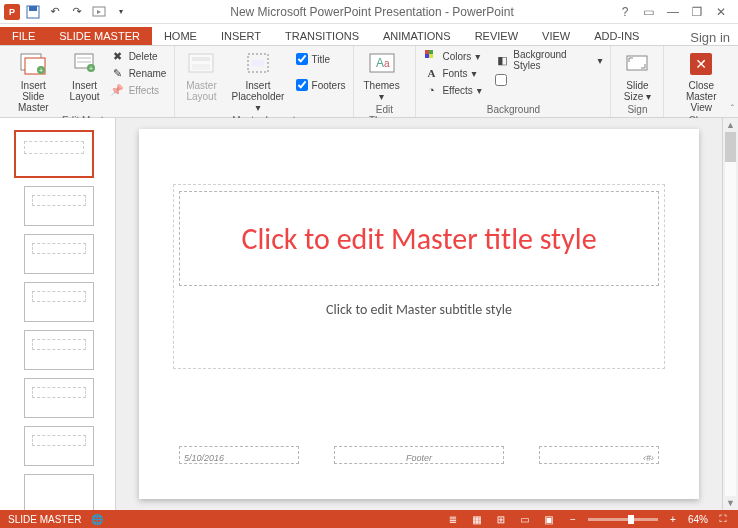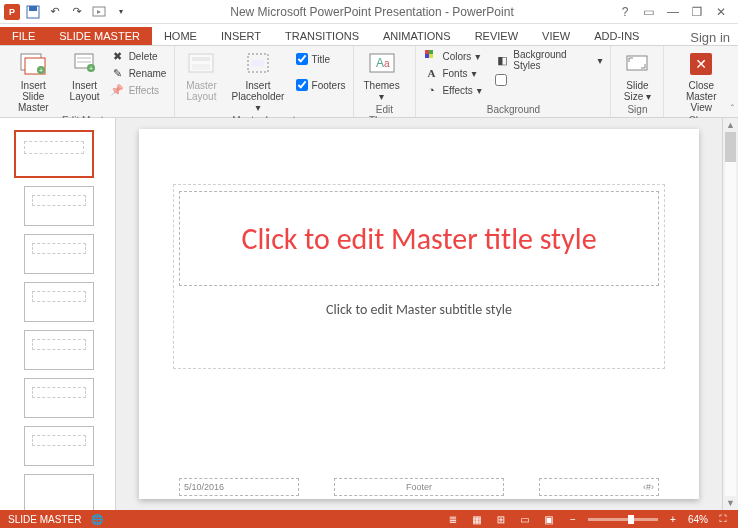--- a/index.html
+++ b/index.html
@@ -46,21 +46,21 @@
 .thumb.selected { border: 2px solid #d24726; }
 .thumb-content { position: absolute; top: 20%; left: 10%; right: 10%; height: 30%; border: 1px dashed #ccc; font-size: 4px; color: #999; overflow: hidden; }
 
 .editor { flex: 1; position: relative; display: flex; align-items: center; justify-content: center; }
 .slide-canvas { width: 560px; height: 370px; background: #fff; box-shadow: 0 2px 6px rgba(0,0,0,0.25); position: relative; }
 .ph-title { position: absolute; top: 62px; left: 40px; right: 40px; height: 95px; border: 1px dashed #b5b5b5; display: flex; align-items: center; justify-content: center; }
 .ph-title span { font-size: 30px; color: #ef4444; font-family: Calibri, sans-serif; }
 .ph-sub { position: absolute; top: 165px; left: 40px; right: 40px; height: 30px; display: flex; align-items: center; justify-content: center; }
 .ph-sub span { font-size: 14px; color: #555; font-family: Calibri, sans-serif; }
 .ph-outer { position: absolute; top: 55px; left: 34px; right: 34px; bottom: 130px; border: 1px dashed #d0d0d0; }
-.ph-footer { position: absolute; bottom: 3px; height: 18px; border: 1px dashed #b5b5b5; font-size: 9px; color: #888; display: flex; align-items: center; justify-content: center; }
+.ph-footer { position: absolute; bottom: 35px; height: 18px; border: 1px dashed #b5b5b5; font-size: 9px; color: #888; display: flex; align-items: flex-end; justify-content: center; font-style: italic; }
 .ph-date { left: 40px; width: 120px; justify-content: flex-start; padding-left: 4px; }
 .ph-foot { left: 195px; width: 170px; }
 .ph-num { right: 40px; width: 120px; justify-content: flex-end; padding-right: 4px; }
 
 .vscroll { width: 16px; background: #f0f0f0; border-left: 1px solid #d4d4d4; position: relative; }
 .vscroll .track { position: absolute; top: 14px; bottom: 14px; left: 2px; right: 2px; background: #fafafa; }
 .vscroll .thumb-sb { position: absolute; top: 14px; left: 2px; right: 2px; height: 30px; background: #ccc; }
 .vscroll .arrow { position: absolute; left: 0; right: 0; height: 14px; display: flex; align-items: center; justify-content: center; color: #888; font-size: 9px; }
 .vscroll .arrow.up { top: 0; } .vscroll .arrow.down { bottom: 0; }
 

